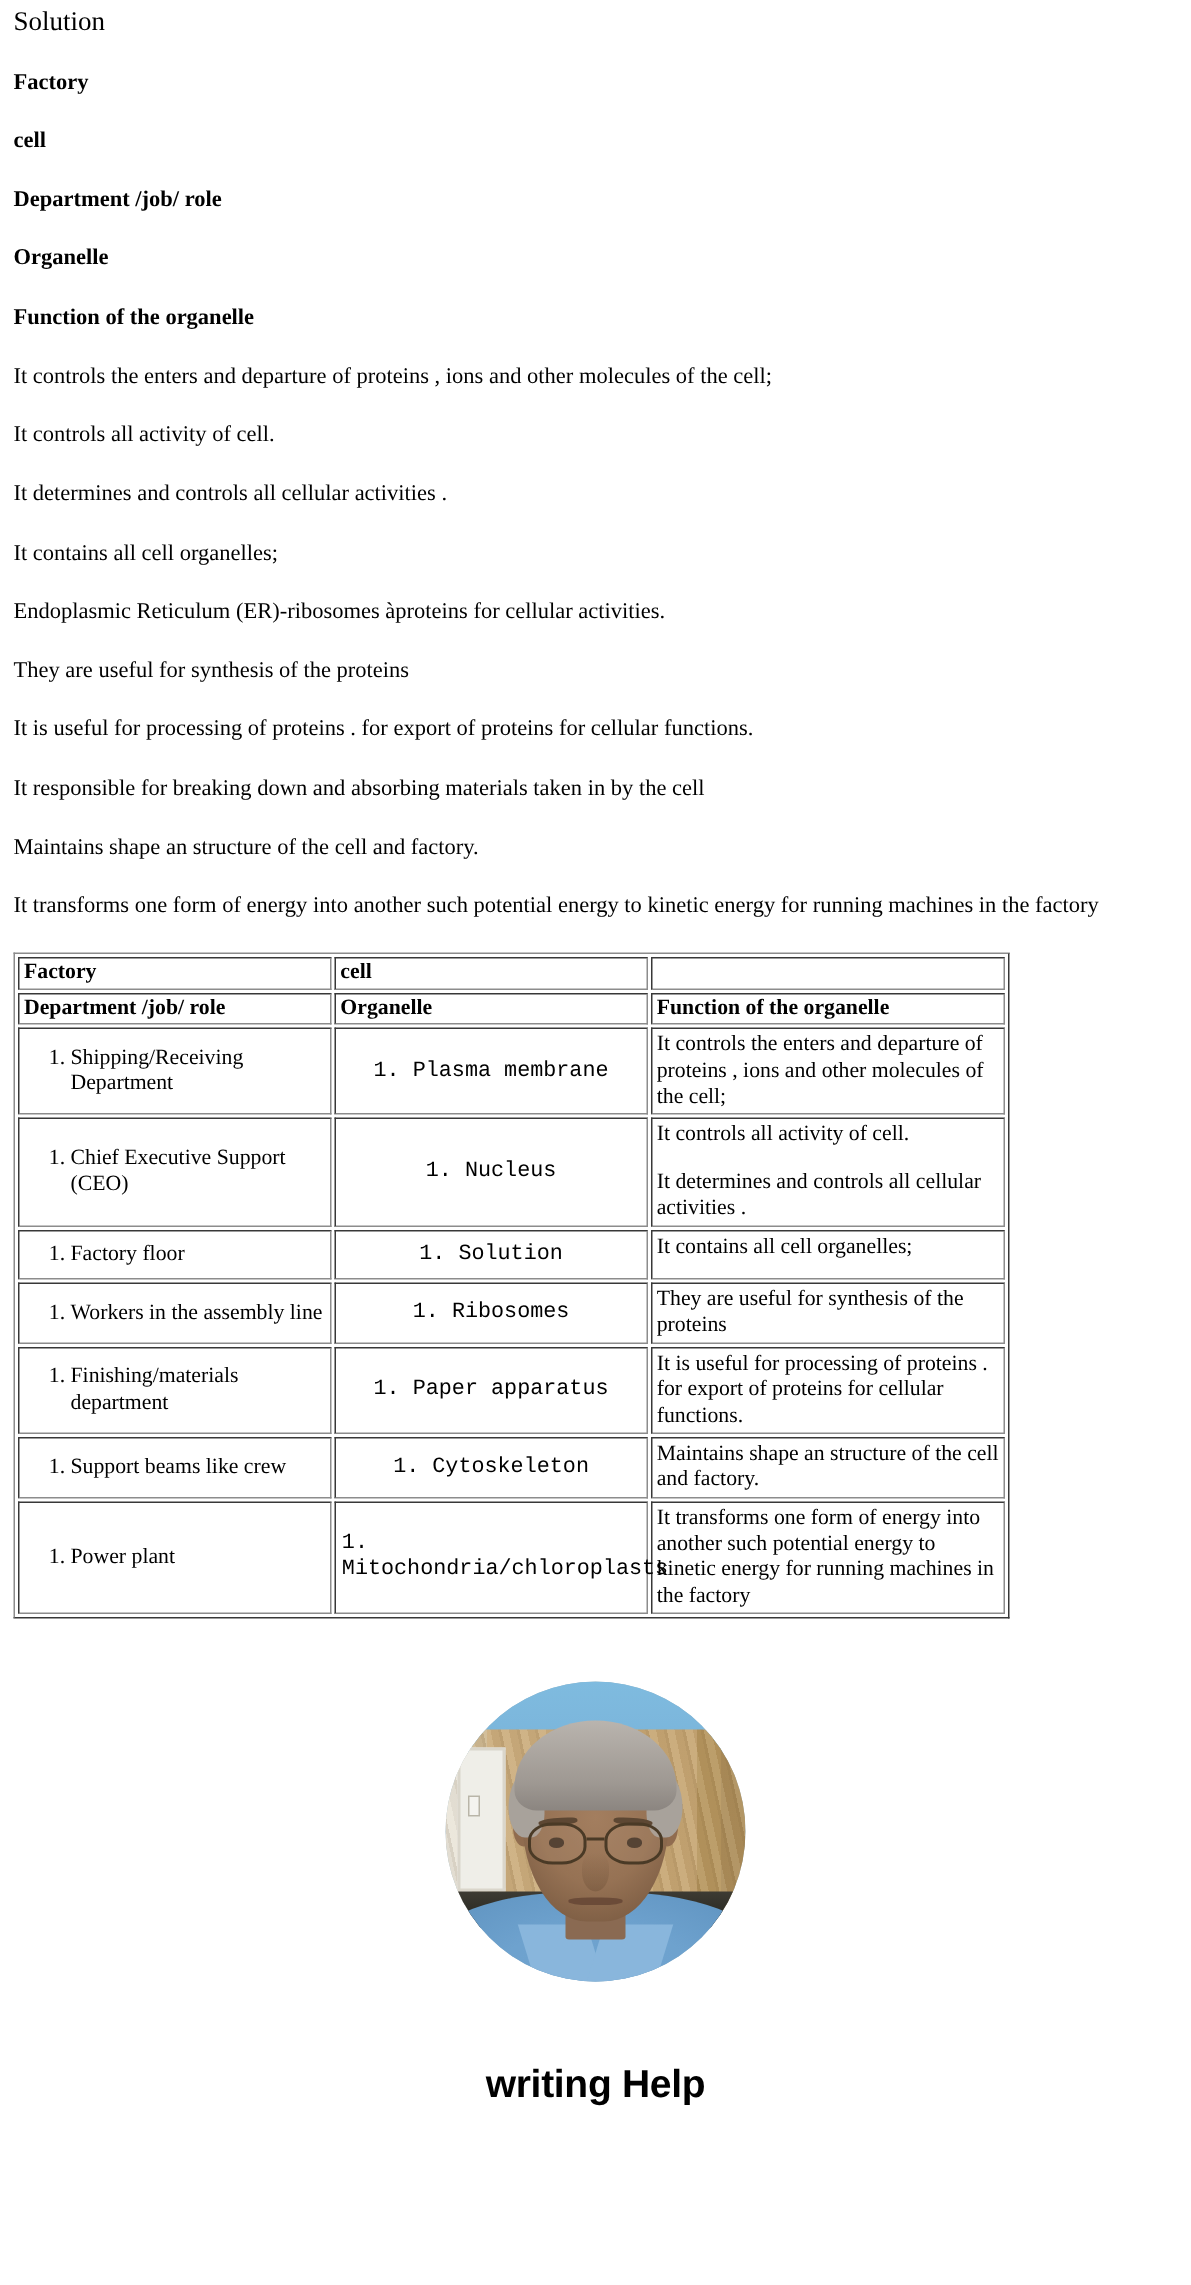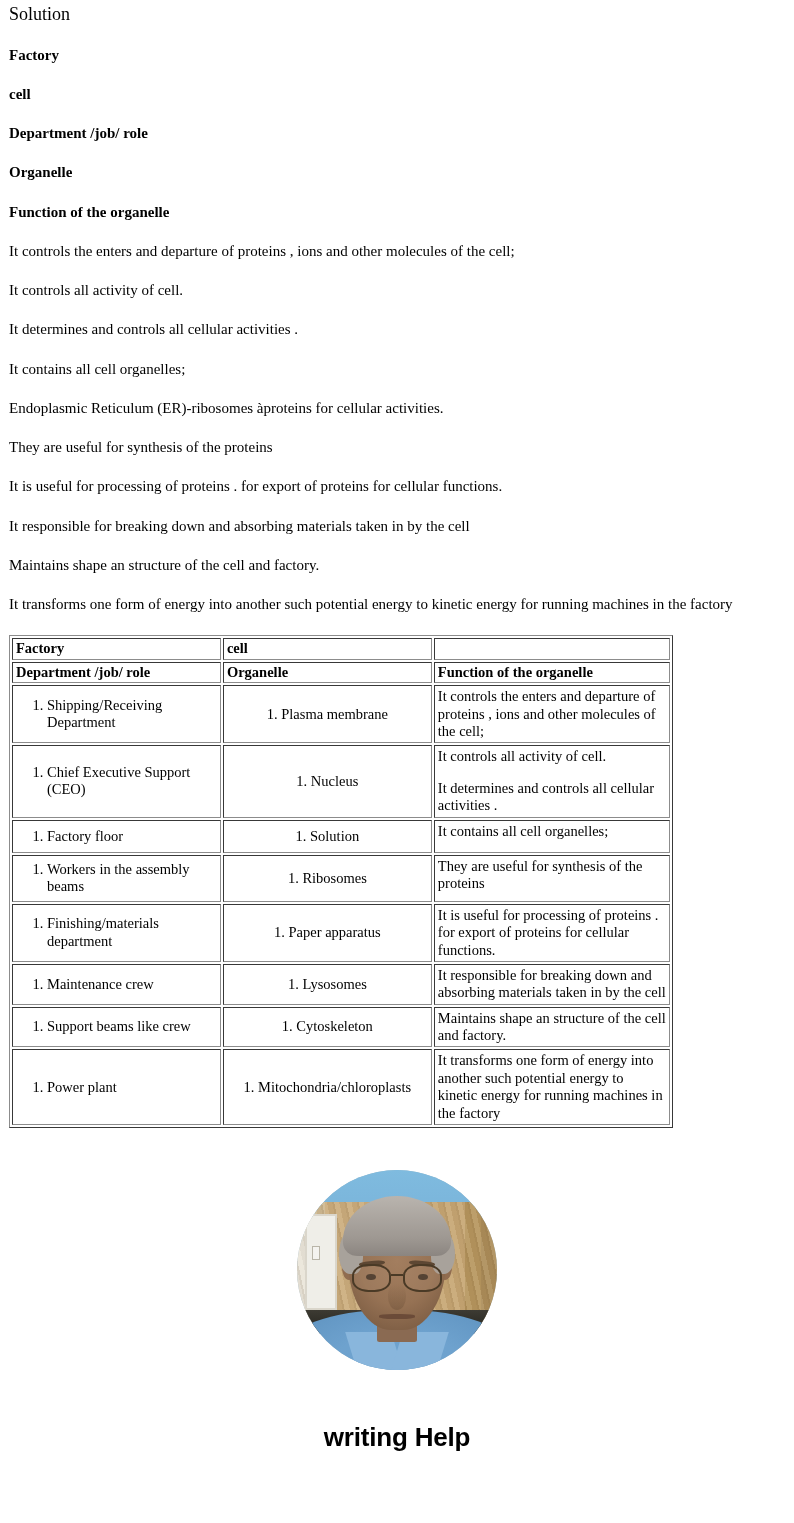--- a/index.html
+++ b/index.html
@@ -82,20 +82,21 @@
   td.ctr .num-list {
     padding-left: 0;
     list-style-position: inside;
     text-align: left;
     display: table;
     margin-left: auto;
     margin-right: auto;
   }
   td.ctr .num-list li {
     display: list-item;
+    font-family: Liberation Mono, monospace;
   }
   .fn p {
     margin: 0 0 0 0;
   }
   .fn p + p {
     margin-top: 14px;
   }
 
   
   .portrait-wrap {
@@ -349,21 +350,21 @@
               <li>Solution</li>
             </ol>
           </td>
           <td class="fn">
             <p>It contains all cell organelles;</p>
           </td>
         </tr>
         <tr>
           <td>
             <ol class="num-list">
-              <li>Workers in the assembly beams</li>
+              <li>Workers in the assembly line</li>
             </ol>
           </td>
           <td class="ctr">
             <ol class="num-list">
               <li>Ribosomes</li>
             </ol>
           </td>
           <td class="fn">
             <p>They are useful for synthesis of the proteins</p>
           </td>
@@ -374,35 +375,20 @@
               <li>Finishing/materials department</li>
             </ol>
           </td>
           <td class="ctr">
             <ol class="num-list">
               <li>Paper apparatus</li>
             </ol>
           </td>
           <td class="fn">
             <p>It is useful for processing of proteins . for export of proteins for cellular functions.</p>
-          </td>
-        </tr>
-        <tr>
-          <td>
-            <ol class="num-list">
-              <li>Maintenance crew</li>
-            </ol>
-          </td>
-          <td class="ctr">
-            <ol class="num-list">
-              <li>Lysosomes</li>
-            </ol>
-          </td>
-          <td class="fn">
-            <p>It responsible for breaking down and absorbing materials taken in by the cell</p>
           </td>
         </tr>
         <tr>
           <td>
             <ol class="num-list">
               <li>Support beams like crew</li>
             </ol>
           </td>
           <td class="ctr">
             <ol class="num-list">

